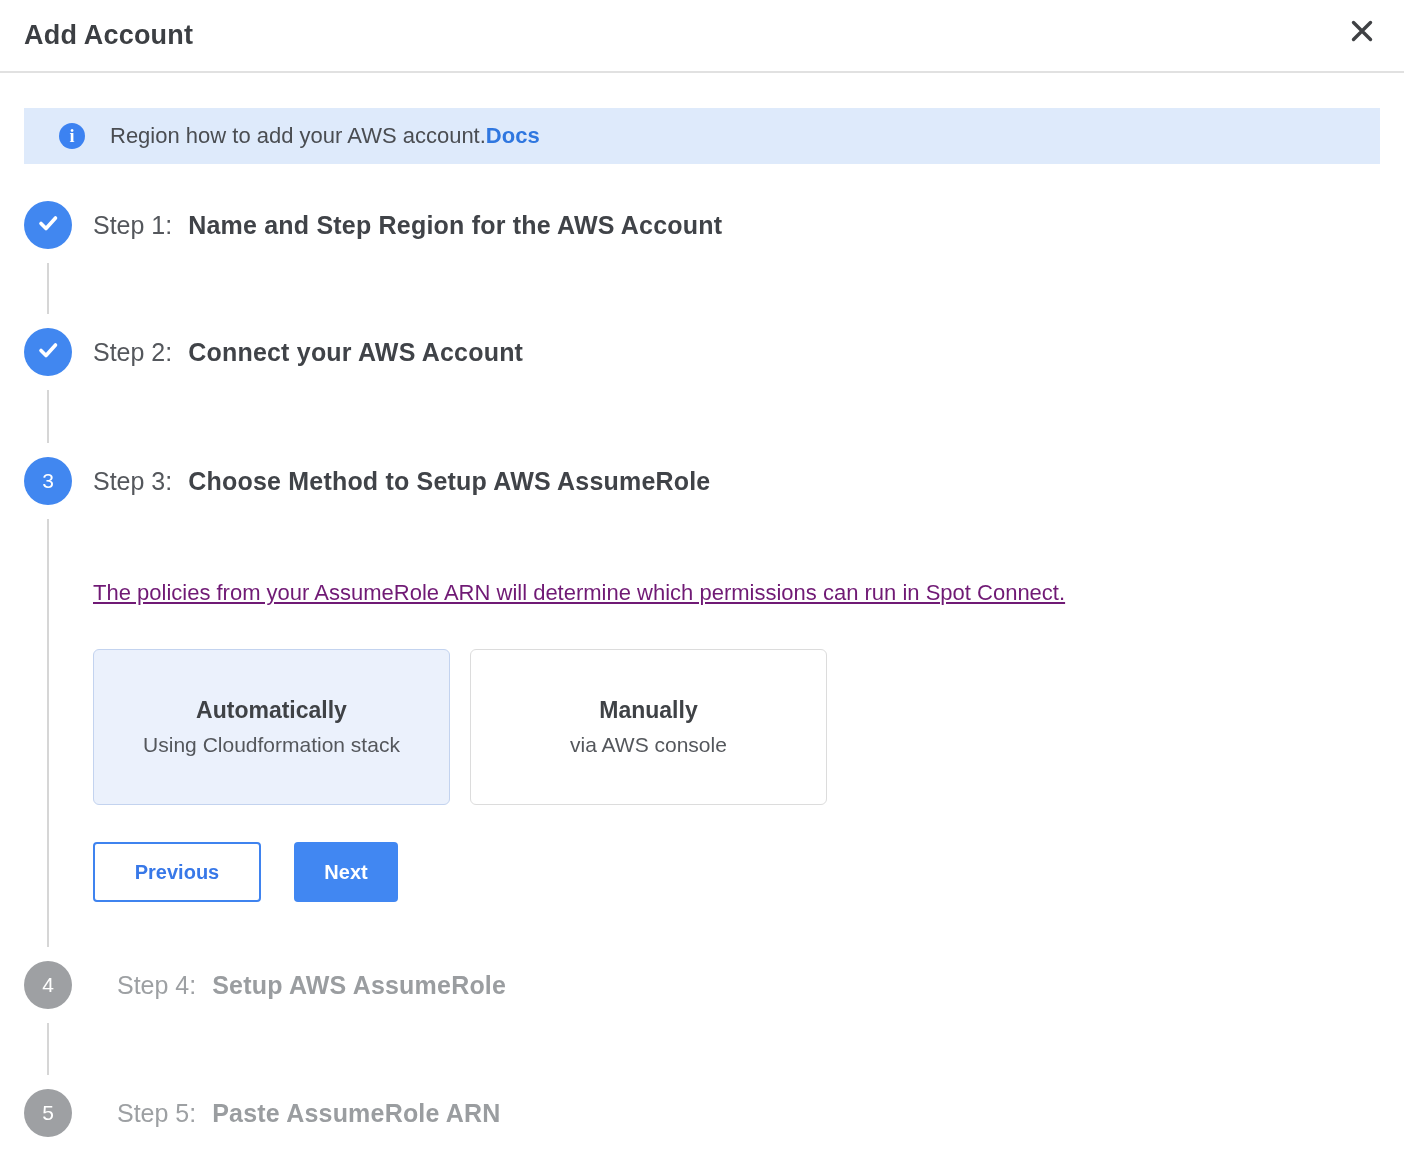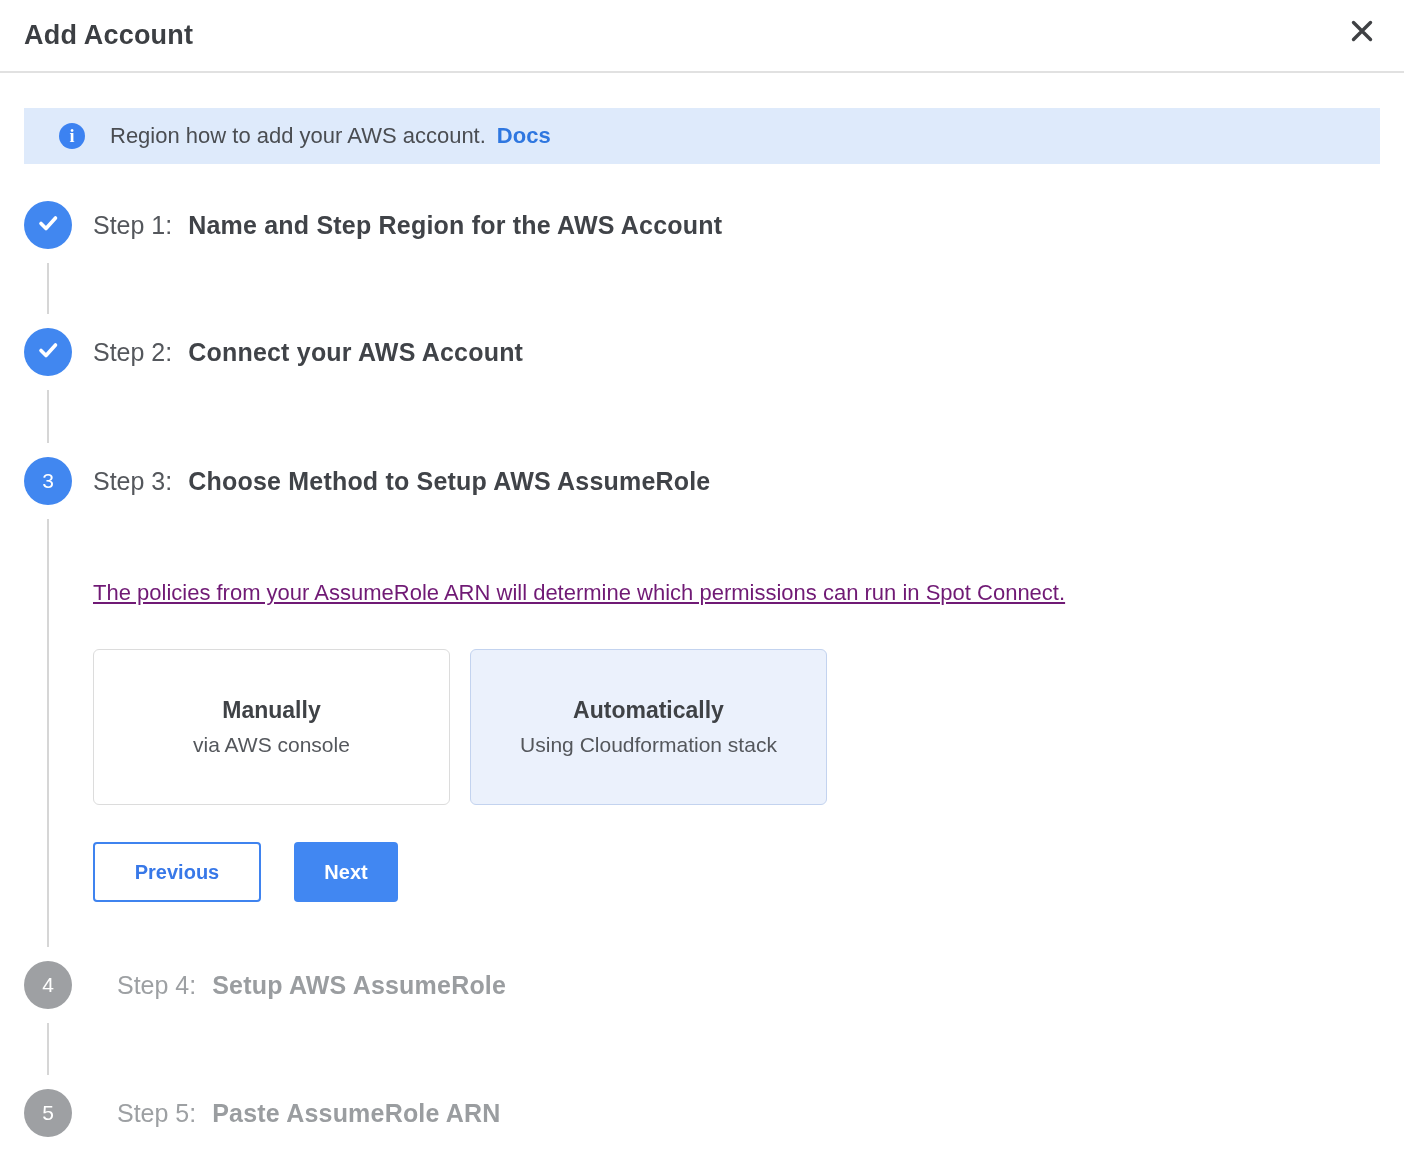--- a/index.html
+++ b/index.html
@@ -48,21 +48,21 @@
     background: #3c82f1; color: #fff;
     display: flex; align-items: center; justify-content: center;
     font-family: "Liberation Serif", serif;
     font-size: 18px; font-weight: 700; font-style: normal;
     margin-right: 25px;
     flex-shrink: 0;
   }
   .banner-text { font-size: 22px; color: #4a4d52; }
   .banner-link {
     font-size: 22px; font-weight: 700; color: #2f77e0;
-    margin-left: 11px; text-decoration: none; cursor: pointer;
+    text-decoration: none; cursor: pointer;
   }
 
   
   .step { display: flex; }
   .step.s1 { height: 127px; }
   .step.s2 { height: 129px; }
   .step.s3 { height: 504px; }
   .step.s4 { height: 128px; }
   .step.s5 { height: 60px; }
 
@@ -192,28 +192,28 @@
     </div>
     <div class="step-main">
       <div class="step-head">
         <span class="step-label">Step 3:</span>
         <span class="step-title">Choose Method to Setup AWS AssumeRole</span>
       </div>
 
       <div class="step3-desc">The policies from your AssumeRole ARN will determine which permissions can run in Spot Connect.</div>
 
       <div class="method-cards">
+        <div class="method-card selected">
+          <div class="card-title">Automatically</div>
+          <div class="card-sub">Using Cloudformation stack</div>
+        </div>
         <div class="method-card">
           <div class="card-title">Manually</div>
           <div class="card-sub">via AWS console</div>
         </div>
-        <div class="method-card selected">
-          <div class="card-title">Automatically</div>
-          <div class="card-sub">Using Cloudformation stack</div>
-        </div>
       </div>
 
       <div class="wizard-buttons">
         <button class="btn btn-outline">Previous</button>
         <button class="btn btn-primary">Next</button>
       </div>
     </div>
   </div>
 
   <div class="step s4 upcoming">

